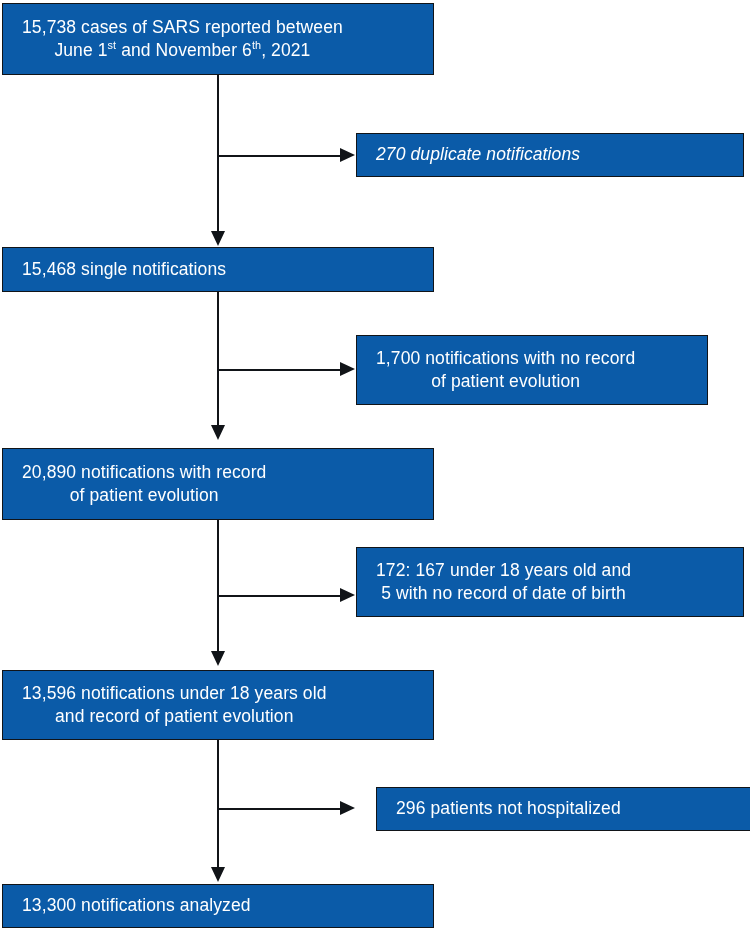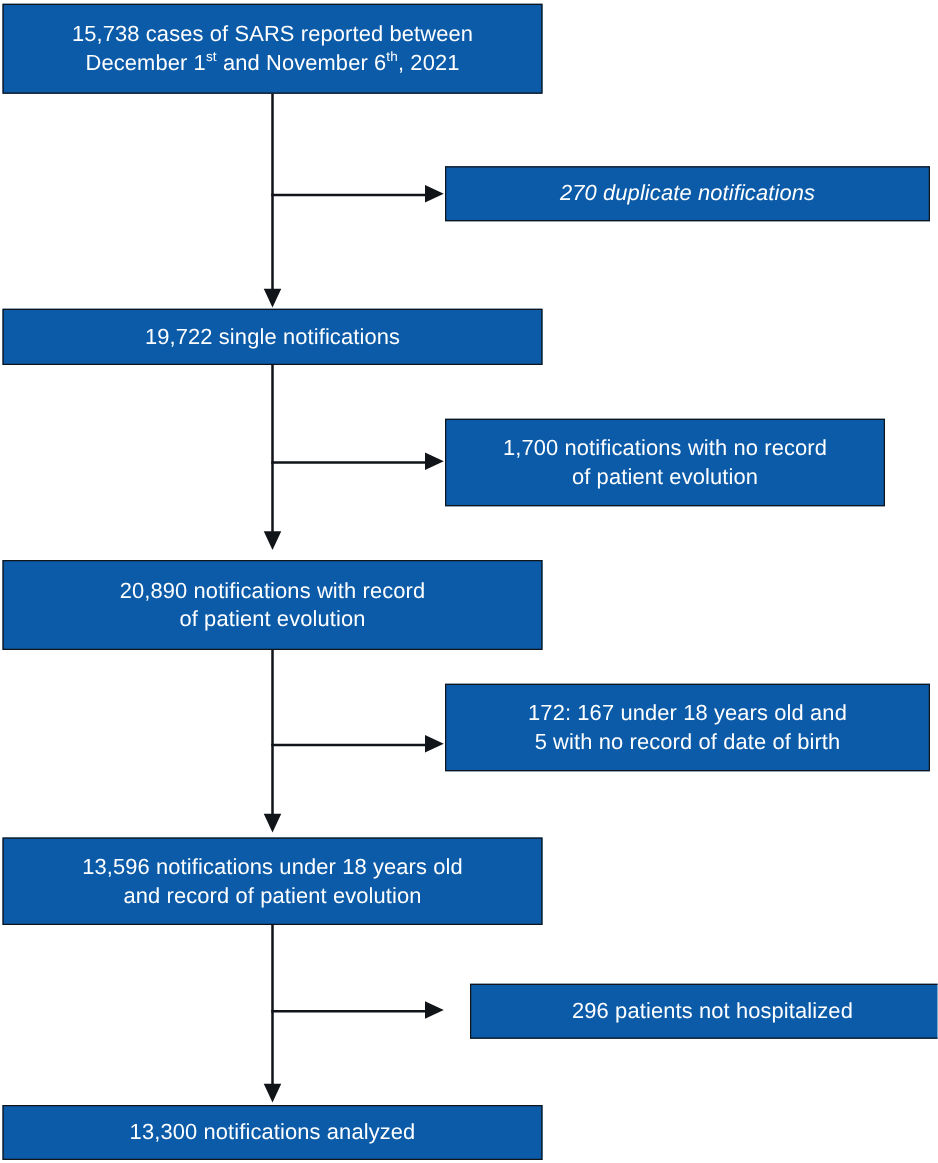--- a/index.html
+++ b/index.html
@@ -20,21 +20,20 @@
     background: #ffffff;
   }
   .node-box {
     position: absolute;
     box-sizing: border-box;
     background: #0b5ba8;
     border: 1.6px solid #111418;
     color: #ffffff;
     display: flex;
     align-items: center;
-    justify-content: center;
     text-align: center;
     font-family: "Liberation Sans", sans-serif;
     font-size: 17.5px;
     line-height: 1.32;
     letter-spacing: 0.1px;
     font-weight: 400;
     padding: 2px 19px;
     -webkit-font-smoothing: antialiased;
   }
   .node-box .txt {
@@ -73,35 +72,35 @@
     border-bottom: 7.5px solid transparent;
     border-left: 15px solid #111418;
   }
 </style>
 </head>
 <body>
 
 <div id="flowchart">
 
   <div class="node-box" style="left:2px; top:3px; width:432px; height:72px;">
-    <span class="txt"><span>15,738 cases of SARS reported between</span><br><span>December 1</span><sup>st</sup><span> and November 6</span><sup>th</sup><span>, 2021</span></span>
+    <span class="txt"><span>15,738 cases of SARS reported between</span><br><span>June 1</span><sup>st</sup><span> and November 6</span><sup>th</sup><span>, 2021</span></span>
   </div>
 
   <div class="v-line" style="left:217px; top:75px; width:2px; height:157px;"></div>
   <div class="arrow-down" style="left:210.5px; top:231px;"></div>
 
   <div class="h-line" style="left:217px; top:155px; width:130px;"></div>
   <div class="arrow-right" style="left:340px; top:148px;"></div>
 
   <div class="node-box" style="left:356px; top:133px; width:388px; height:44px;font-style:italic;">
     <span class="txt">270 duplicate notifications</span>
   </div>
 
   <div class="node-box" style="left:2px; top:247px; width:432px; height:45px;">
-    <span class="txt">19,722 single notifications</span>
+    <span class="txt">15,468 single notifications</span>
   </div>
 
   <div class="v-line" style="left:217px; top:292px; width:2px; height:134px;"></div>
   <div class="arrow-down" style="left:210.5px; top:425px;"></div>
 
   <div class="h-line" style="left:217px; top:369px; width:130px;"></div>
   <div class="arrow-right" style="left:340px; top:362px;"></div>
 
   <div class="node-box" style="left:356px; top:335px; width:352px; height:70px;">
     <span class="txt">1,700 notifications with no record

